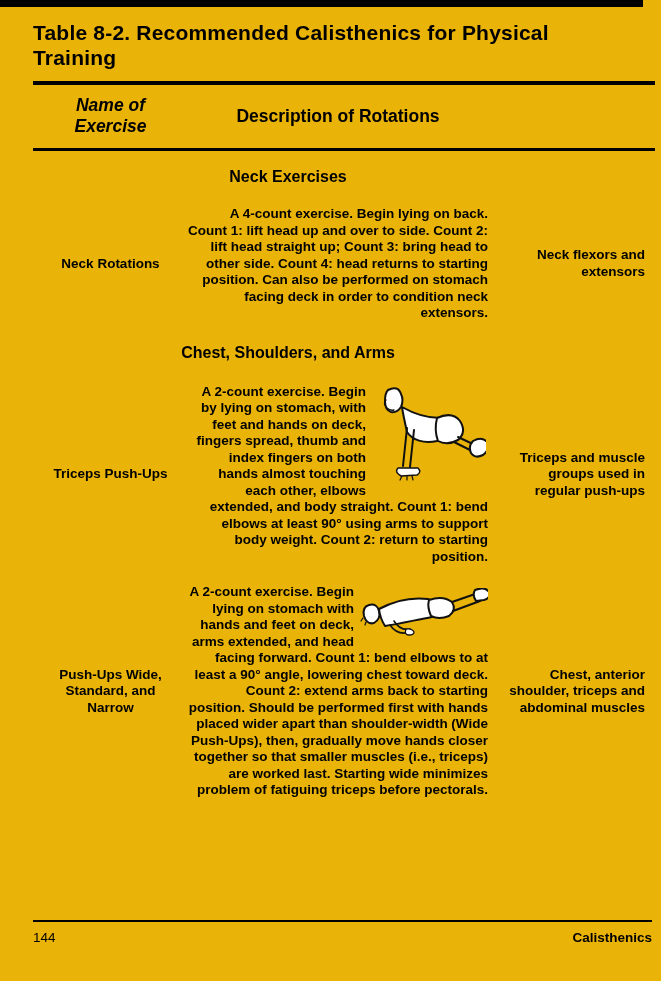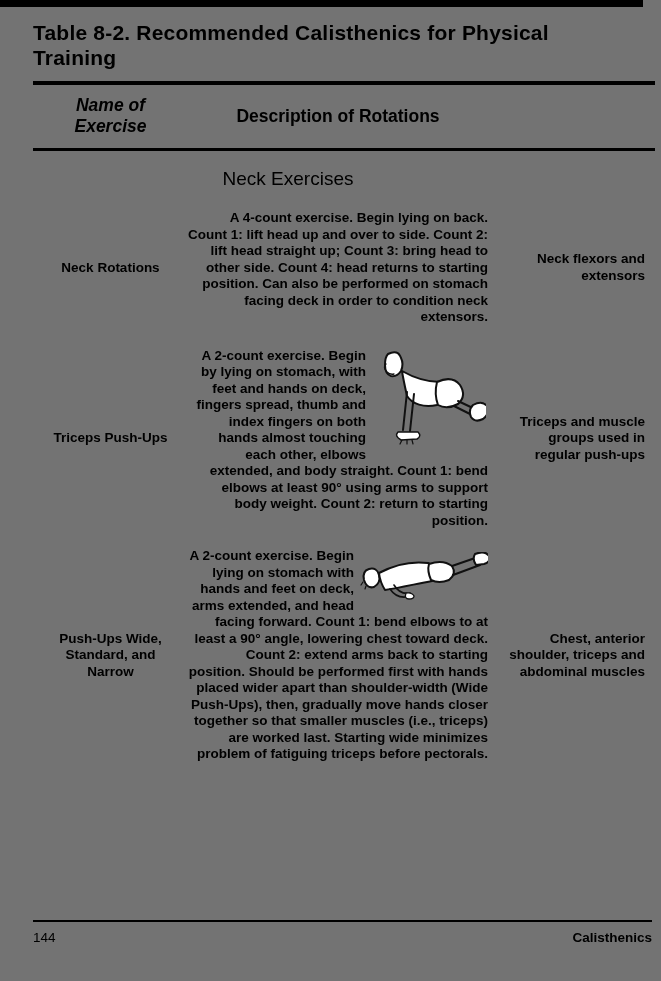--- a/index.html
+++ b/index.html
@@ -1,35 +1,35 @@
 <!DOCTYPE html>
 <html><head>
 <meta charset="utf-8">
 <style>
   html,body{margin:0;padding:0;background:#e8e8e8;}
   .page{
-    position:relative;width:661px;height:981px;background:#737373;
+    position:relative;width:661px;height:981px;background:#eab308;
     font-family:"Liberation Sans",sans-serif;color:#000;overflow:hidden;
   }
   .scan-bar{position:absolute;top:0;left:0;width:643px;height:7px;background:#000;}
   .content{position:absolute;top:0;left:33px;width:622px;}
   .doc-title{
     margin-top:20px;max-width:600px;font-size:21px;font-weight:bold;
     line-height:25px;letter-spacing:.2px;
   }
   .rule-thick{height:4px;background:#000;margin-top:11px;}
   .rule-mid{height:3px;background:#000;}
   .grid{display:grid;grid-template-columns:155px 300px 167px;}
   .header-row{padding:10px 0 11px 0;align-items:center;}
   .th{font-size:17.5px;font-weight:bold;line-height:21px;text-align:center;}
   .th .inner{margin:0 auto;}
   .th-name .inner{max-width:100px;font-style:italic;}
   .th-muscle .inner{max-width:95px;}
   .section-heading{
-    width:510px;text-align:center;font-size:19px;font-weight:normal;margin-top:17px;
+    width:510px;text-align:center;font-size:16px;font-weight:bold;margin-top:17px;
   }
   .section-heading.second{margin-top:22px;}
   .row{margin-top:20px;}
   .row.r2{margin-top:22px;}
   .row.r3{margin-top:19px;}
   .cell{font-size:13.5px;font-weight:bold;line-height:16.5px;text-align:right;}
   .name-cell{align-self:center;text-align:center;}
   .name-cell .inner{max-width:122px;margin:0 auto;}
   .desc-cell{text-align:right;}
   .muscle-cell{align-self:center;padding-left:15px;}
@@ -74,20 +74,21 @@
     <div class="grid row">
       <div class="cell name-cell">
         <div class="inner">Neck Rotations</div>
       </div>
       <div class="cell desc-cell">A 4-count exercise. Begin lying on back. Count 1: lift head up and over to side. Count 2: lift head straight up; Count 3: bring head to other side. Count 4: head returns to starting position. Can also be performed on stomach facing deck in order to condition neck extensors.</div>
       <div class="cell muscle-cell">
         <div class="inner">Neck flexors and extensors</div>
       </div>
     </div>
 
+    <div class="section-heading second">Chest, Shoulders, and Arms</div>
 
     <div class="grid row r2">
       <div class="cell name-cell">
         <div class="inner">Triceps Push-Ups</div>
       </div>
       <div class="cell desc-cell">
         <span class="fig fig-1">
           <svg viewBox="0 0 112 102" xmlns="http://www.w3.org/2000/svg" fill="none" stroke="#111" stroke-width="2" stroke-linecap="round" stroke-linejoin="round">
             <path d="M14 6 Q24 1 27 10 Q30 16 27 23 Q23 29 17 28 Q11 26 11 17 Q11 9 14 6 Z" fill="#fff"></path>
             <path d="M12 16 q-3 3 0 7" stroke-width="1.3"></path>

